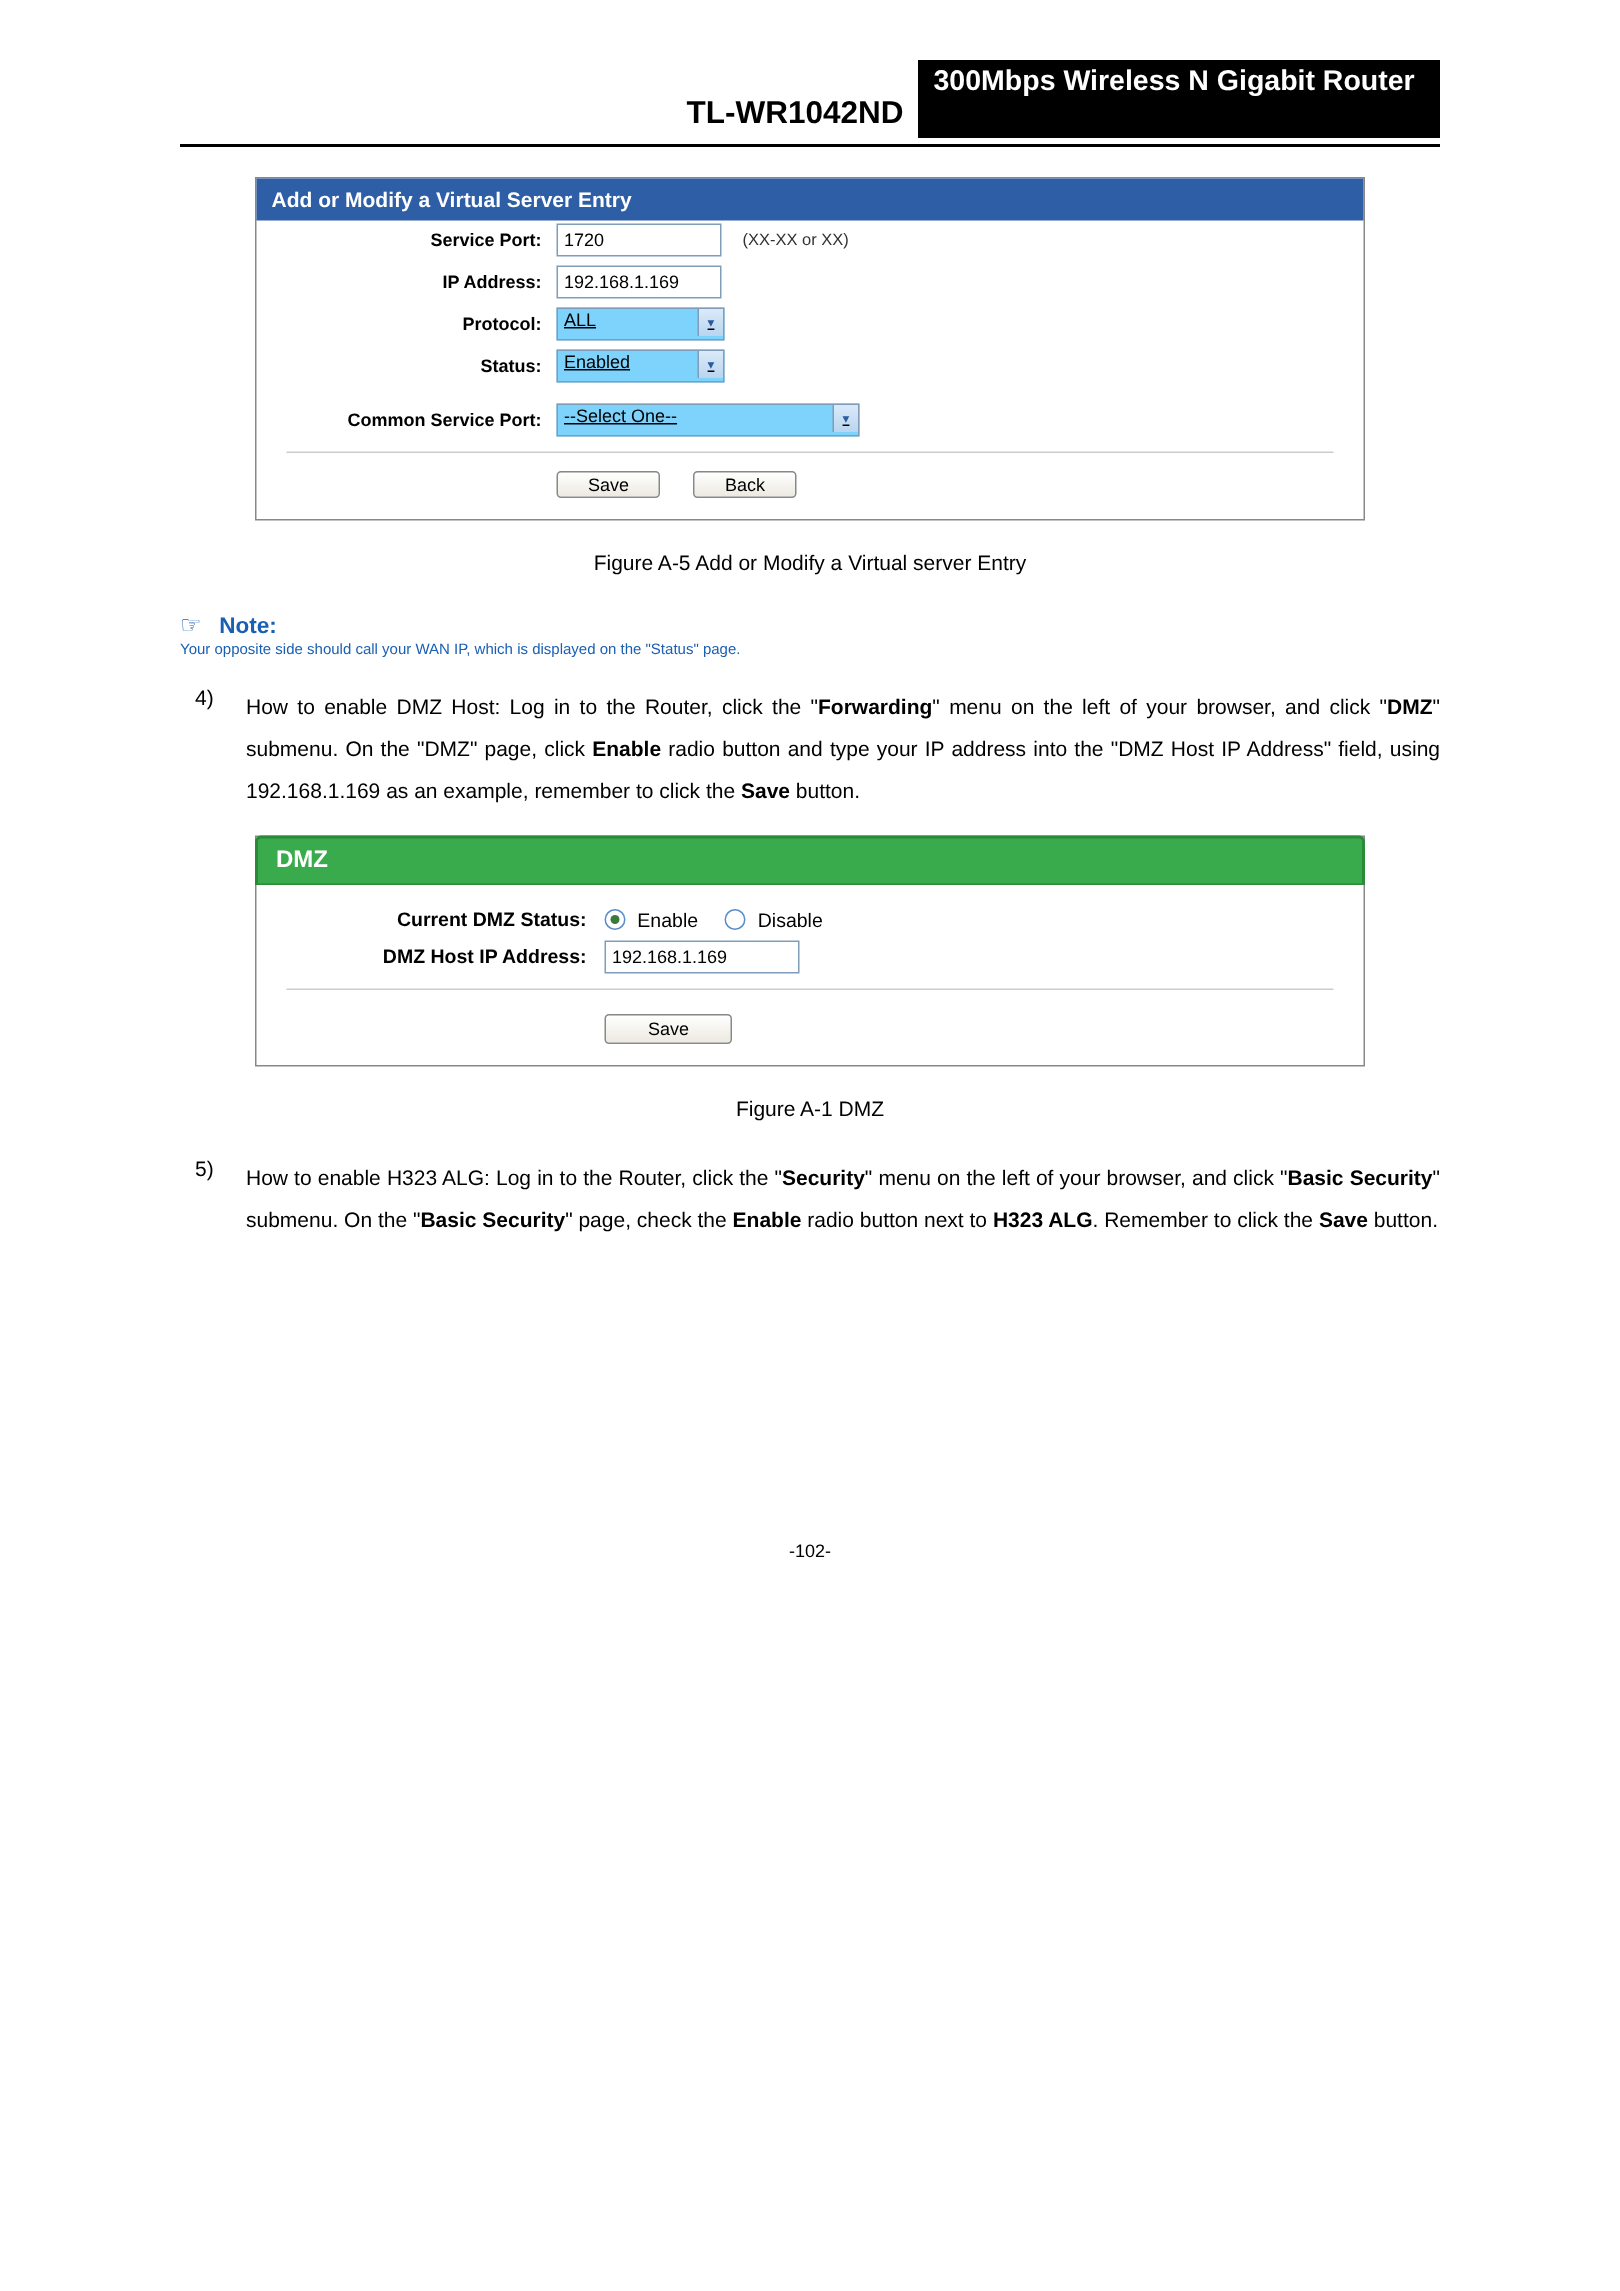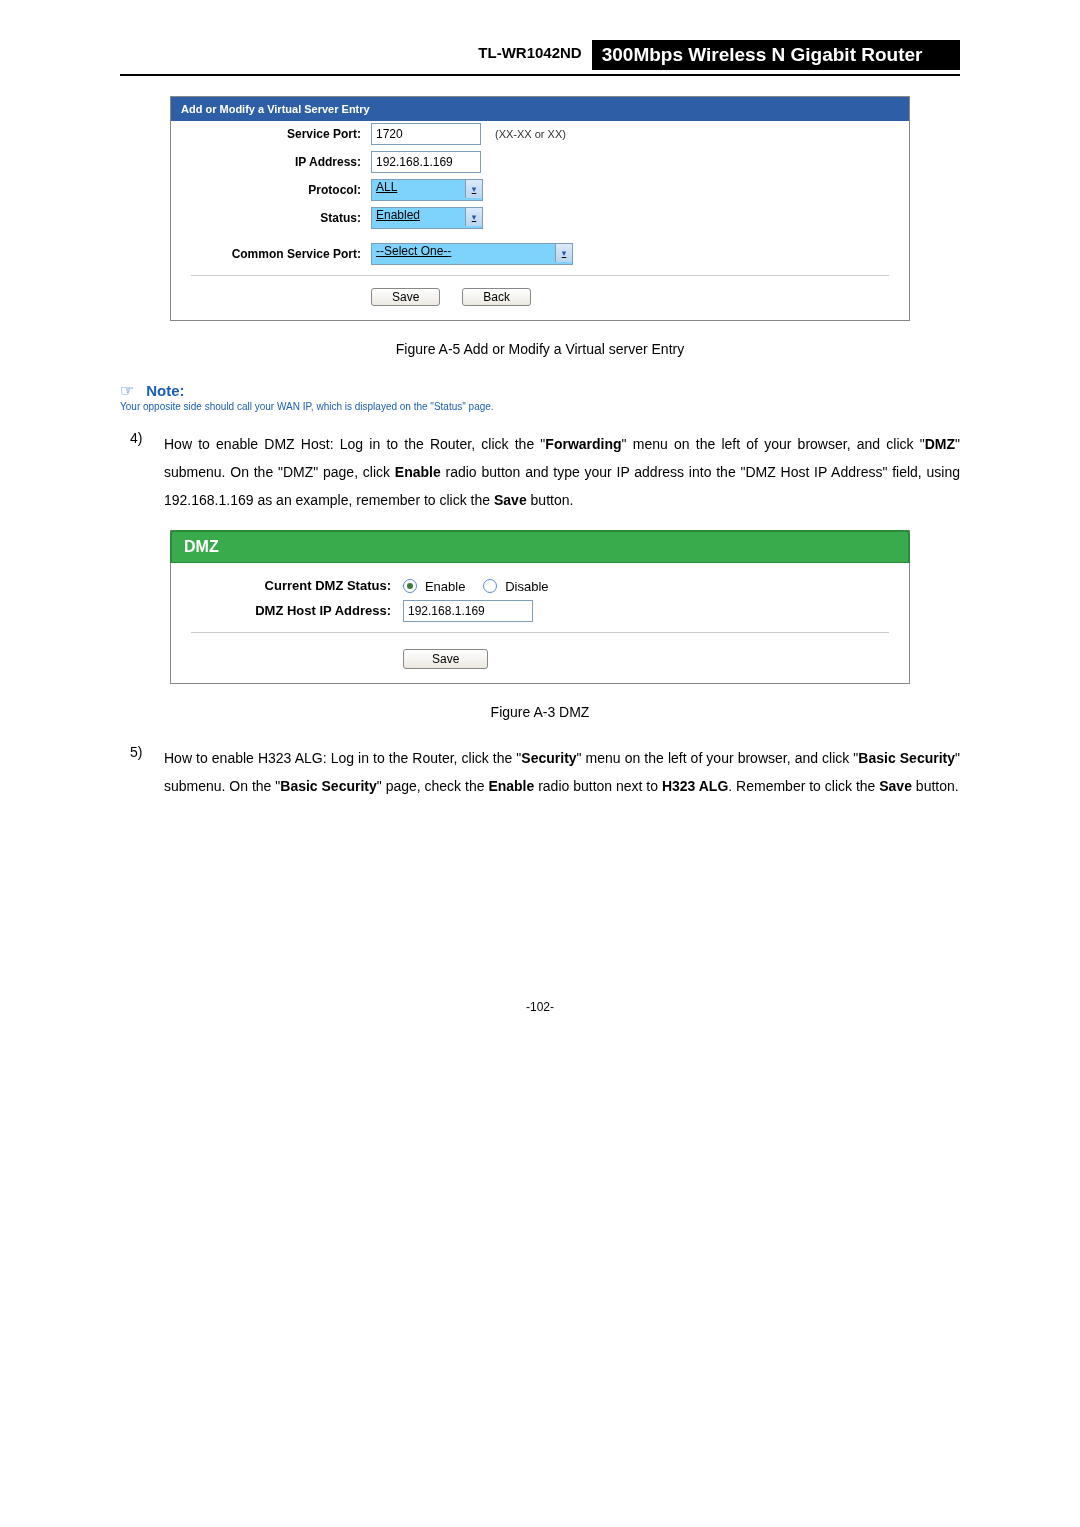--- a/index.html
+++ b/index.html
@@ -16,22 +16,23 @@
   }
   .header-bar {
     display: flex;
     margin-bottom: 4px;
   }
   .header-model {
     background: #fff;
     color: #000;
     font-weight: bold;
     padding: 4px 10px;
-    font-size: 15px;
+    font-size: 21px;
     flex: 0 0 auto;
+    margin-top: 20px;
   }
   .header-desc {
     background: #000;
     color: #fff;
     font-weight: bold;
     padding: 4px 10px;
     font-size: 19px;
     flex: 1;
   }
   .header-line {
@@ -40,21 +41,21 @@
   }
   .figure-box {
     border: 1px solid #888;
     margin: 0 50px 20px 50px;
   }
   .blue-header {
     background: #2e5fa6;
     color: #fff;
     font-weight: bold;
     padding: 6px 10px;
-    font-size: 11px;
+    font-size: 14px;
   }
   .green-header {
     background: #3aab4c;
     color: #fff;
     font-weight: bold;
     padding: 6px 12px;
     font-size: 16px;
     border: 2px solid #2a8a38;
     border-bottom: 1px solid #2a8a38;
     border-top-left-radius: 4px;
@@ -304,21 +305,21 @@
         <div class="form-label-wide">DMZ Host IP Address:</div>
         <input class="text-input text-input-wide" value="192.168.1.169" style="">
       </div>
       <hr class="inner">
       <div class="btn-row-center">
         <span class="btn" style="padding:2px 28px;">Save</span>
       </div>
     </div>
   </div>
 
-  <div class="caption">Figure A-3    DMZ</div>
+  <div class="caption">Figure A-1    DMZ</div>
 
   <div class="numbered">
     <div class="num">5)</div>
     <div class="num-body">
       <span>How to enable H323 ALG: Log in to the Router, click the "</span><b>Security</b><span>" menu on the left of your browser, and click "</span><b>Basic Security</b><span>" submenu. On the "</span><b>Basic Security</b><span>" page, check the </span><b>Enable</b><span> radio button next to </span><b>H323 ALG</b><span>. Remember to click the </span><b>Save</b><span> button.</span>
     </div>
   </div>
 
   <div class="footer">-102-</div>
 

